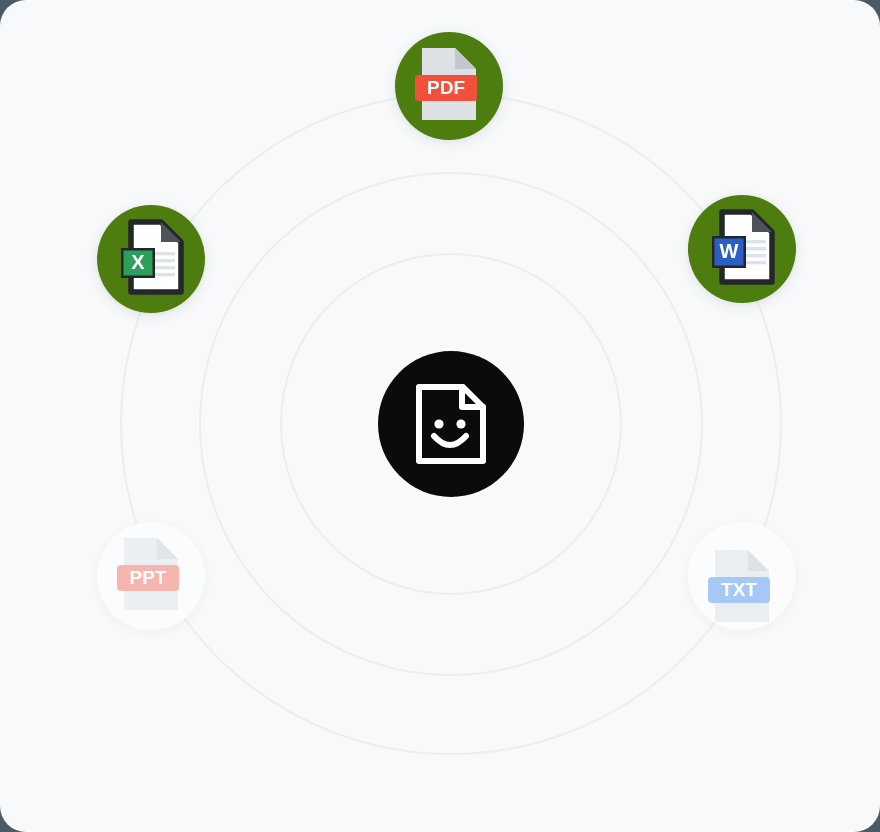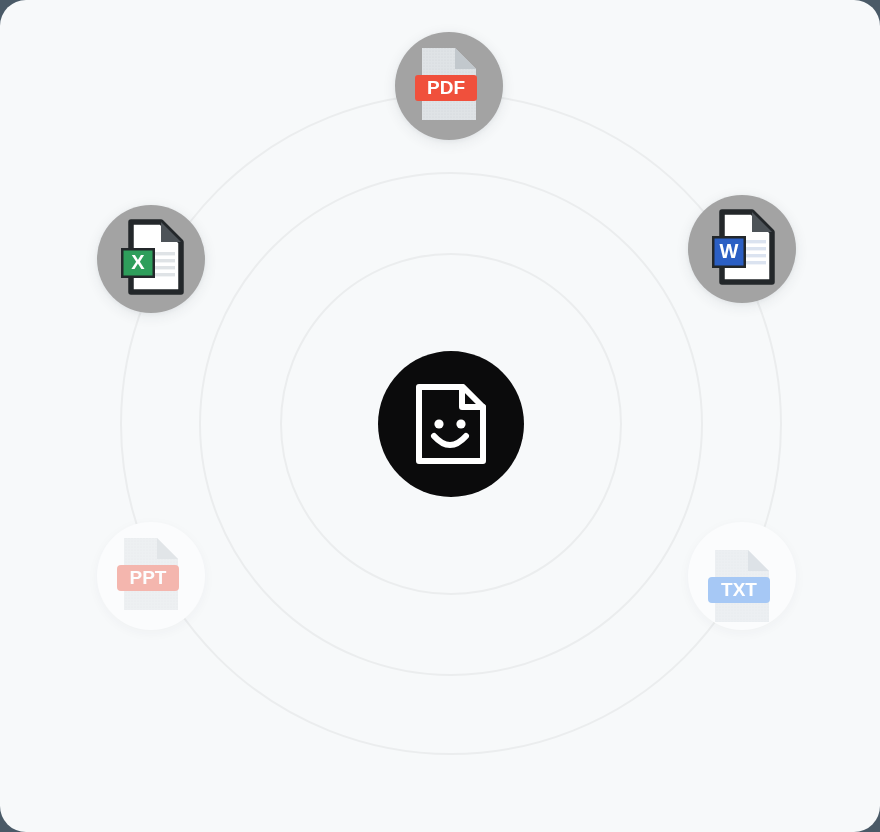--- a/index.html
+++ b/index.html
@@ -68,21 +68,21 @@
     justify-content: center;
   }
   .hub svg { display: block; }
 
   
   .bubble {
     position: absolute;
     width: 108px;
     height: 108px;
     border-radius: 50%;
-    background: #a3a3a3;
+    background: #4d7c0f;
     box-shadow: 0 3px 14px rgba(42, 55, 70, 0.09),
                 0 1px 4px rgba(42, 55, 70, 0.05);
     display: flex;
     align-items: center;
     justify-content: center;
   }
   .bubble.faded {
     background: #fbfcfd;
     box-shadow: 0 3px 12px rgba(42, 55, 70, 0.04);
   }

